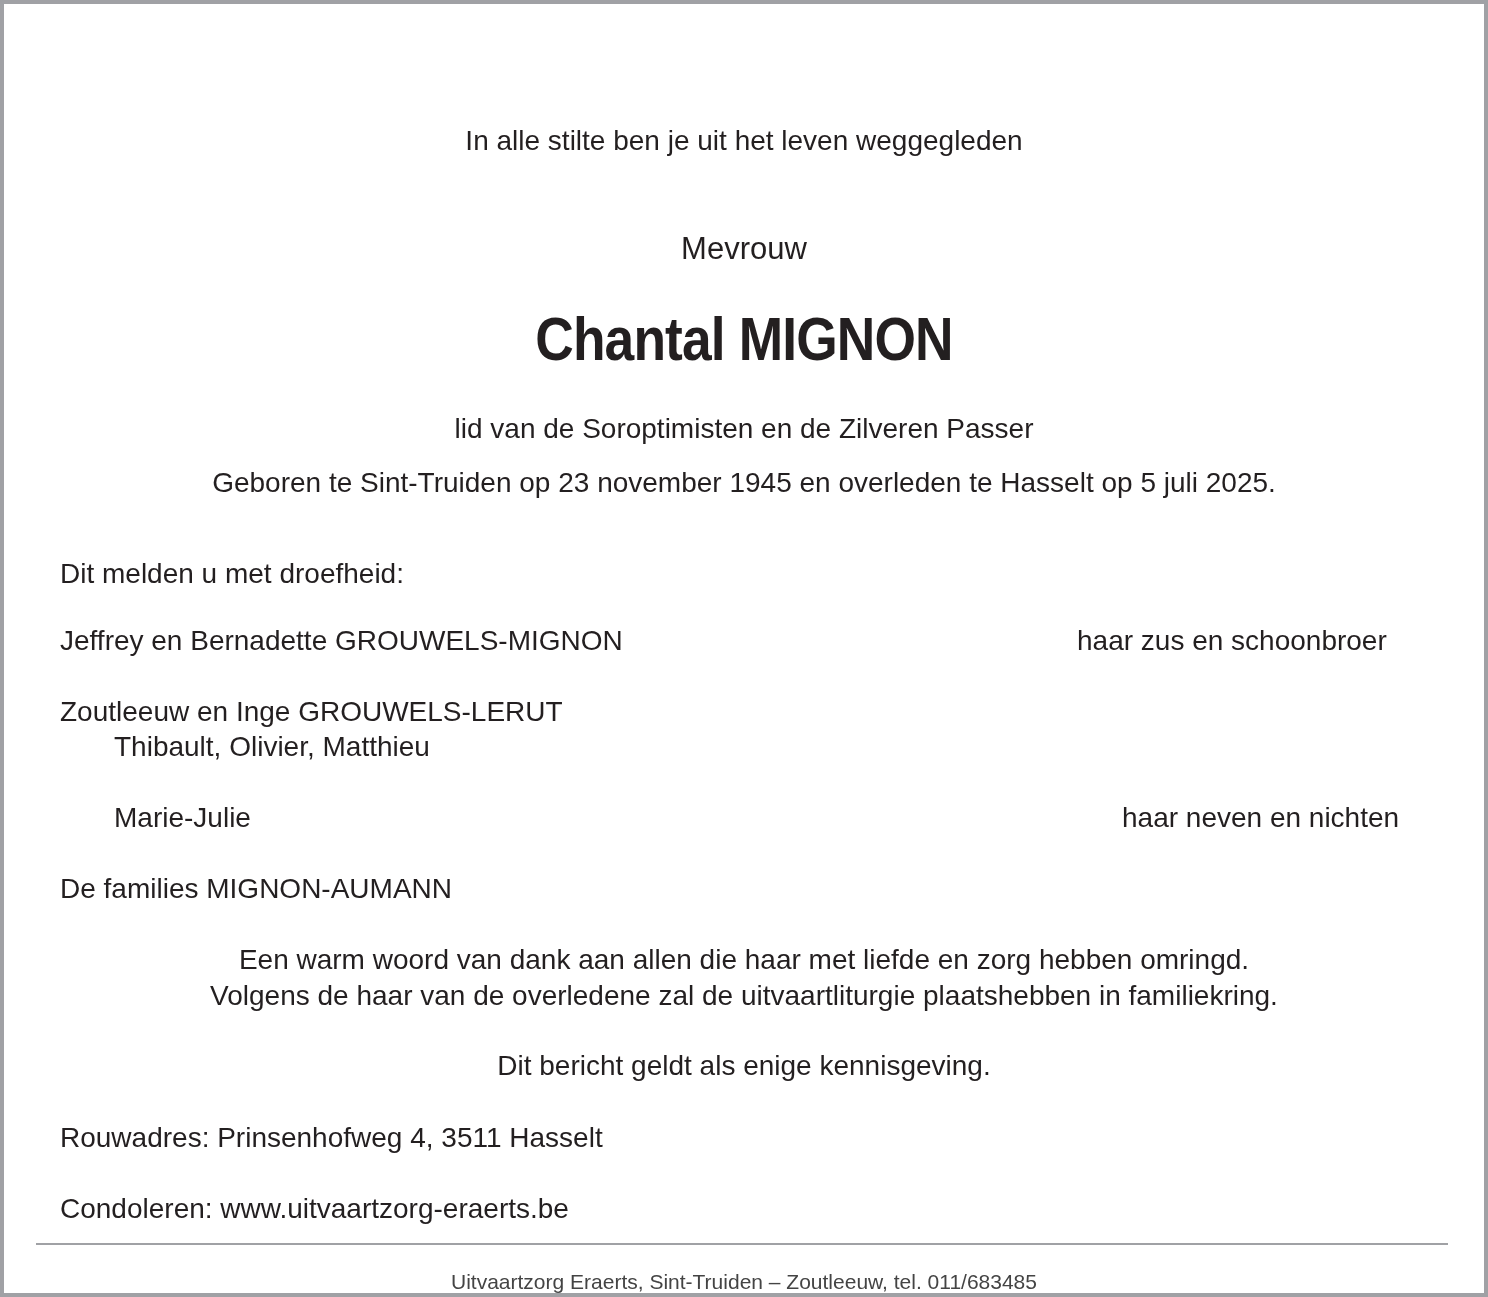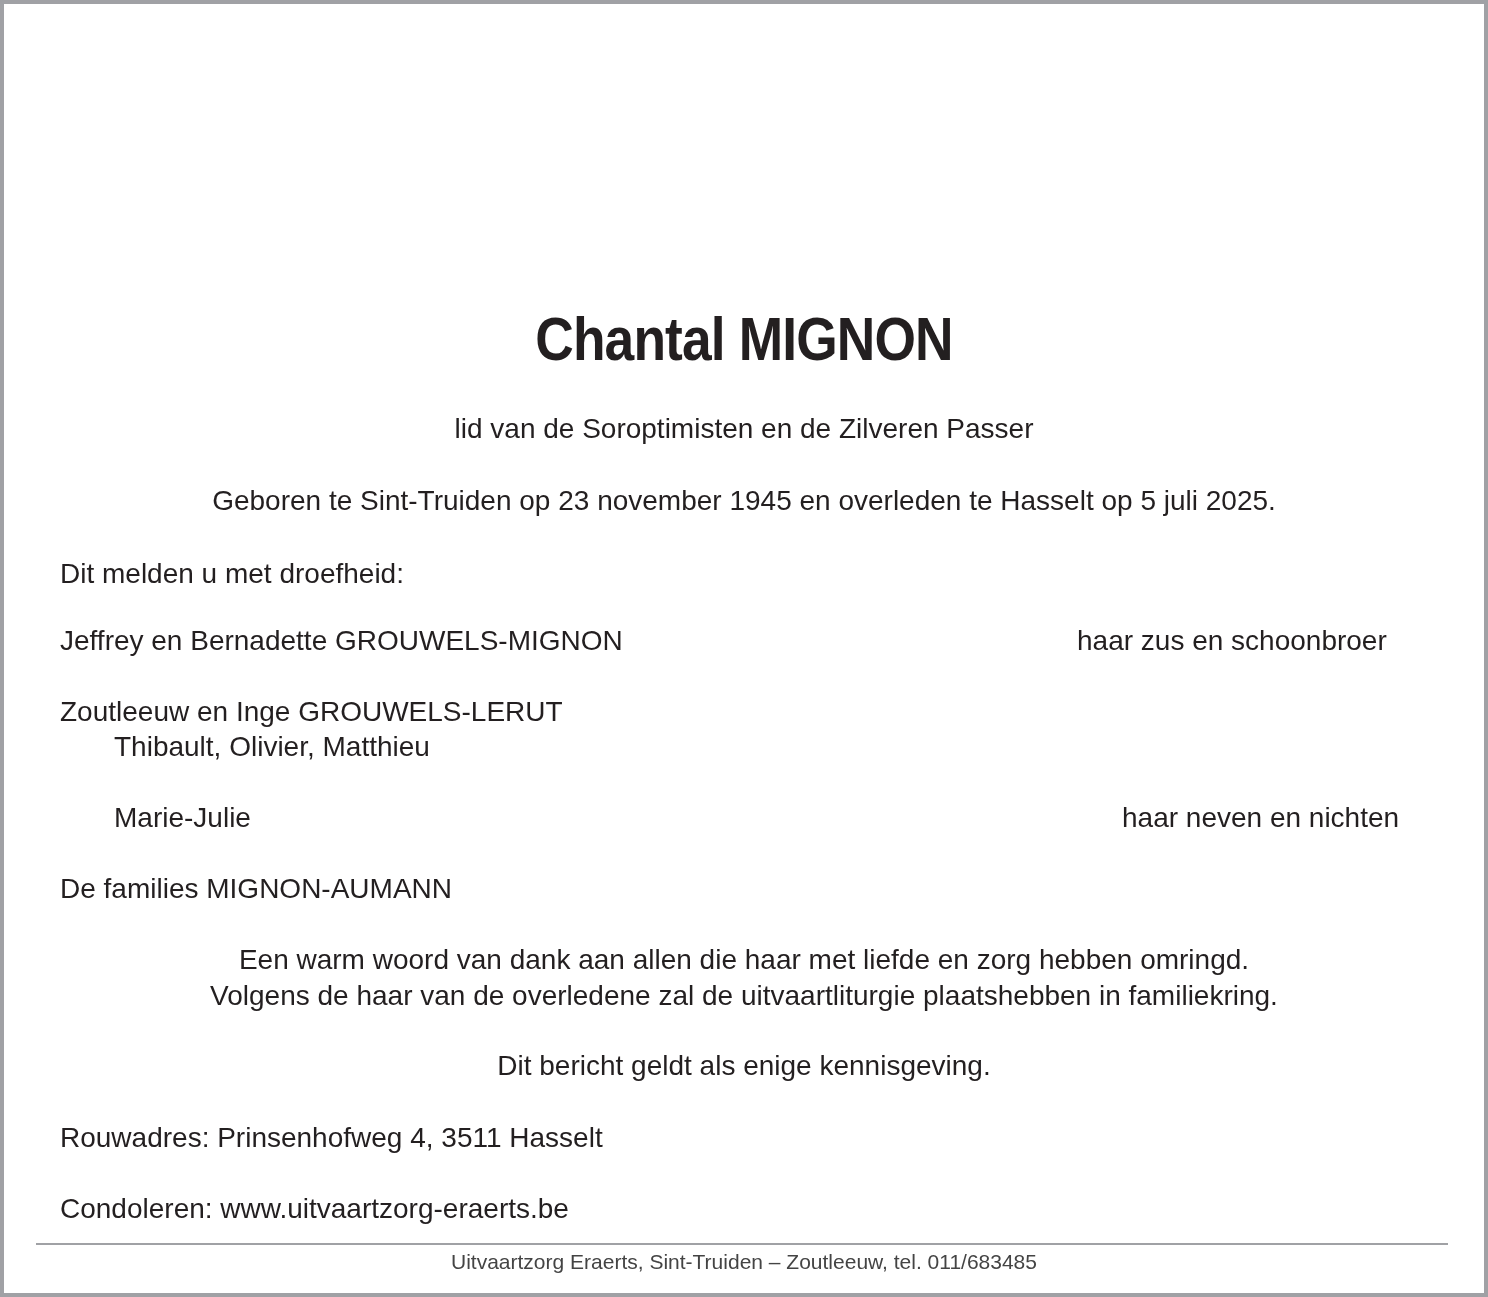--- a/index.html
+++ b/index.html
@@ -25,29 +25,31 @@
     .name {
       position: absolute; left: 0; right: 0; text-align: center;
       font-size: 62px; font-weight: bold; line-height: 70px;
       letter-spacing: -1px;
       transform: scaleX(0.86);
     }
     .rule {
       position: absolute; left: 32px; width: 1412px; top: 1239px;
       height: 2px; background: #a0a1a5;
     }
-    .footer { font-size: 21px; line-height: 26px; color: #444; }
+    .footer { font-size: 21px; line-height: 26px; color: #444; margin-top: 20px; }
   </style>
 </head>
 <body>
 
 <div class="card">
+  <div class="line center" style="top:120px">In alle stilte ben je uit het leven weggegleden</div>
+  <div class="line center" style="top:228px;font-size:31px">Mevrouw</div>
   <div class="name" style="top:300px">Chantal MIGNON</div>
   <div class="line center" style="top:408px">lid van de Soroptimisten en de Zilveren Passer</div>
-  <div class="line center" style="top:480px">Geboren te Sint-Truiden op 23 november 1945 en overleden te Hasselt op 5 juli 2025.</div>
+  <div class="line center" style="top:462px">Geboren te Sint-Truiden op 23 november 1945 en overleden te Hasselt op 5 juli 2025.</div>
   <div class="line left" style="top:553px">Dit melden u met droefheid:</div>
 
   <div class="line left" style="top:620px">Jeffrey en Bernadette GROUWELS-MIGNON</div>
   <div class="line" style="top:620px;left:1073px">haar zus en schoonbroer</div>
 
   <div class="line left" style="top:691px">Zoutleeuw en Inge GROUWELS-LERUT</div>
   <div class="line indent" style="top:726px">Thibault, Olivier, Matthieu</div>
   <div class="line indent" style="top:797px">Marie-Julie</div>
   <div class="line" style="top:797px;left:1118px">haar neven en nichten</div>
 

